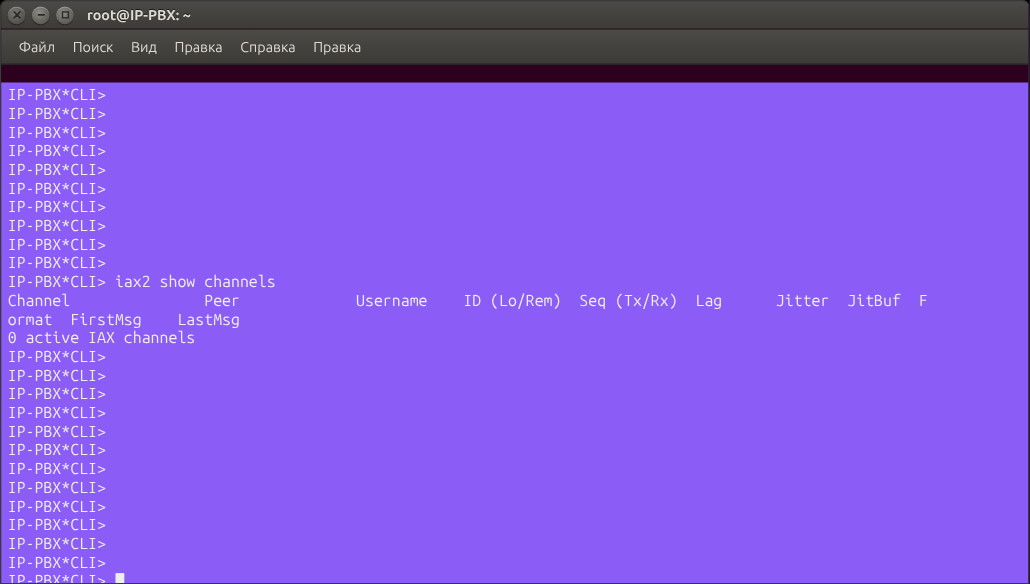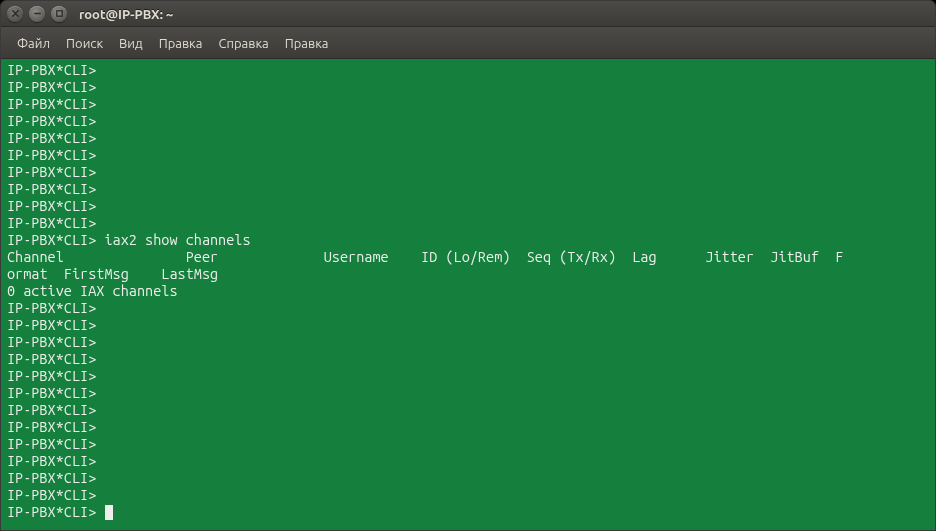--- a/index.html
+++ b/index.html
@@ -62,28 +62,29 @@
     border-bottom: 1px solid #2a2a28;
   }
   .menu-item {
     color: #dfdbd2;
     font-size: 13px;
     padding: 3px 8px;
     cursor: default;
   }
   .term {
     flex: 1;
-    background: #15803d;
+    background: #8b5cf6;
     padding: 2px 6px 2px 6px;
     font-family: "Ubuntu Mono", "DejaVu Sans Mono", monospace;
     font-size: 14.5px;
     line-height: 17px;
     color: #eeeeec;
     white-space: pre;
     overflow: hidden;
+    margin-top: 16px;
   }
   .cursor {
     display:inline-block;
     width:8px;
     height:15px;
     background:#eeeeec;
     vertical-align:text-bottom;
     margin-left:1px;
   }
 </style>

